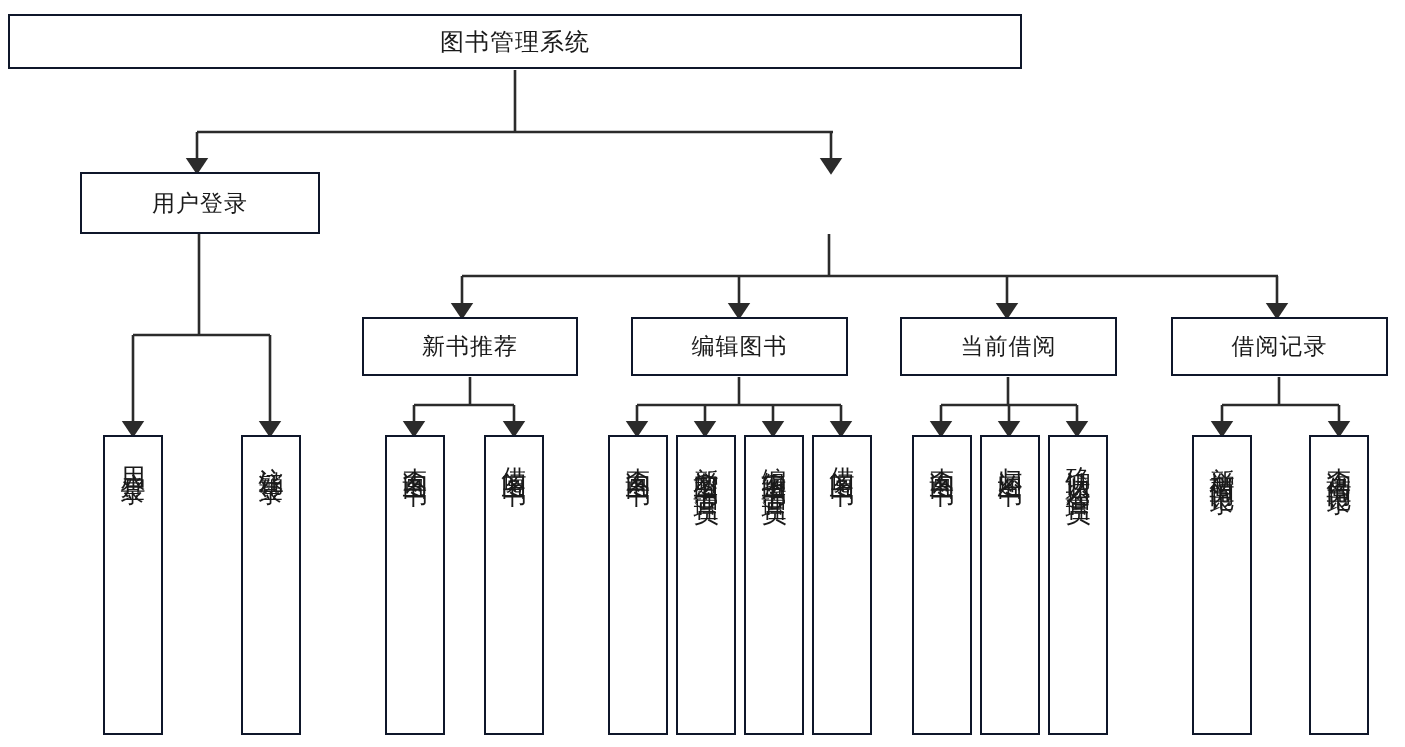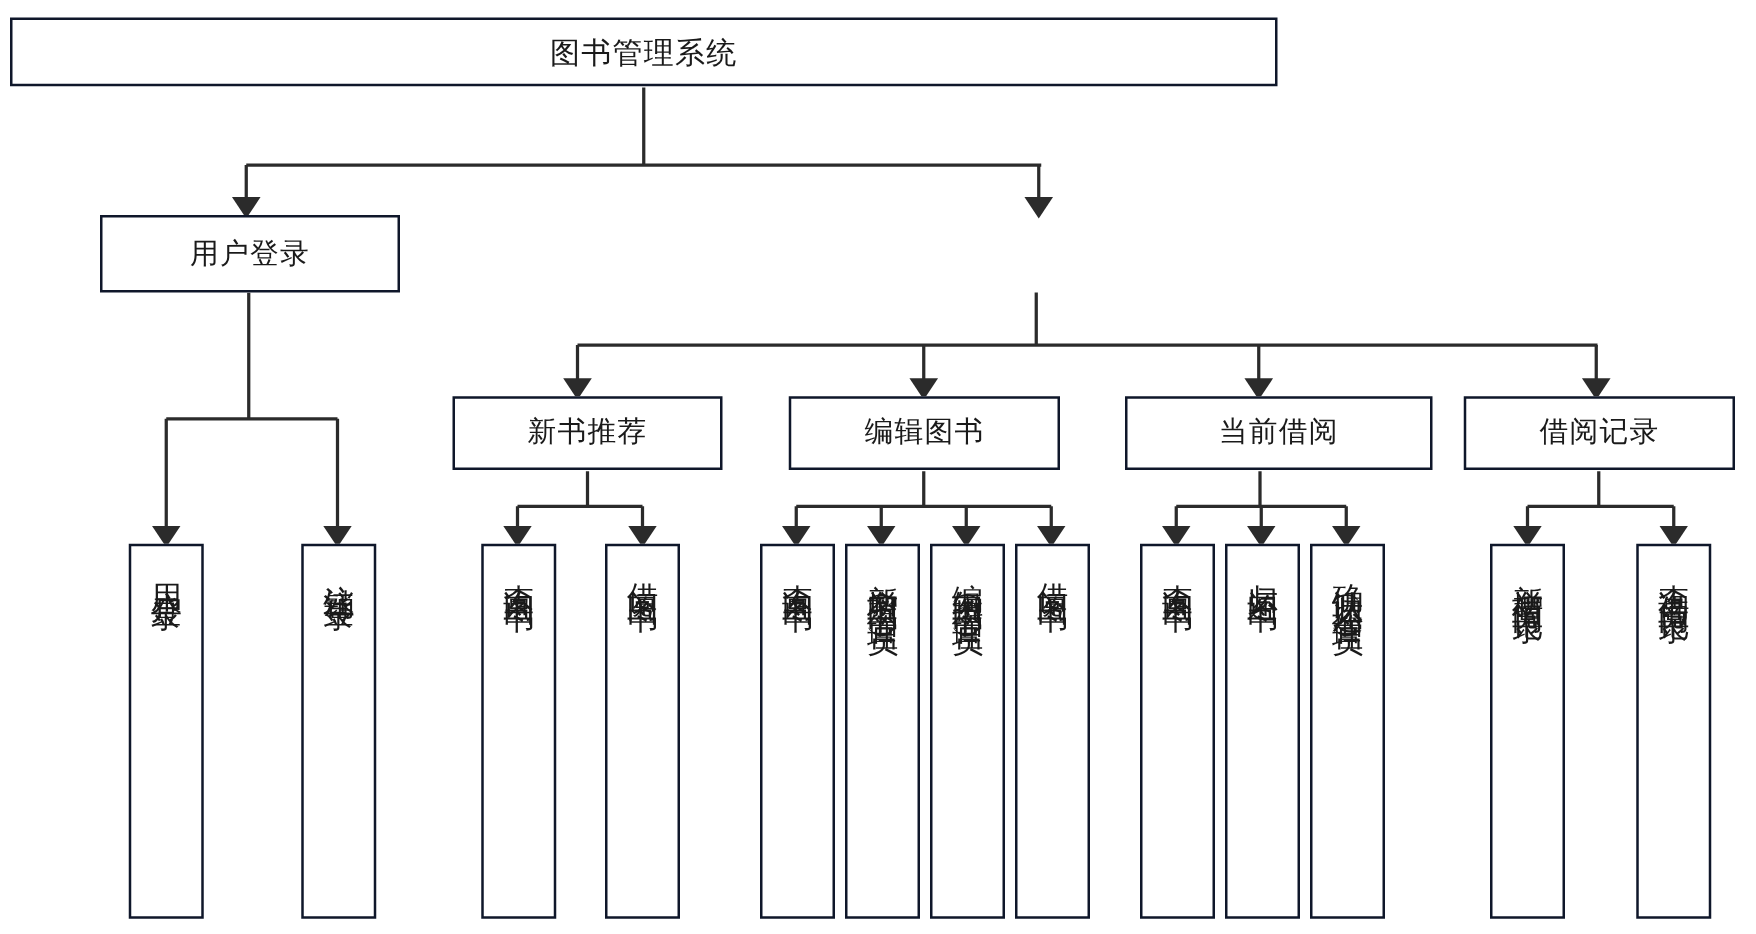--- a/index.html
+++ b/index.html
@@ -133,21 +133,21 @@
 
 
   <div class="node h" style="left:362px; top:317px; width:216px; height:59px;">
     <span class="label">新书推荐</span>
   </div>
 
   <div class="node h" style="left:631px; top:317px; width:217px; height:59px;">
     <span class="label">编辑图书</span>
   </div>
 
-  <div class="node h" style="left:900px; top:317px; width:246px; height:59px;">
+  <div class="node h" style="left:900px; top:317px; width:217px; height:59px;">
     <span class="label">当前借阅</span>
   </div>
 
   <div class="node h" style="left:1171px; top:317px; width:217px; height:59px;">
     <span class="label">借阅记录</span>
   </div>
 
   <div class="node v" style="left:103px; top:435px; width:60px; height:300px;">
     <span class="label">用户登录</span>
   </div>

